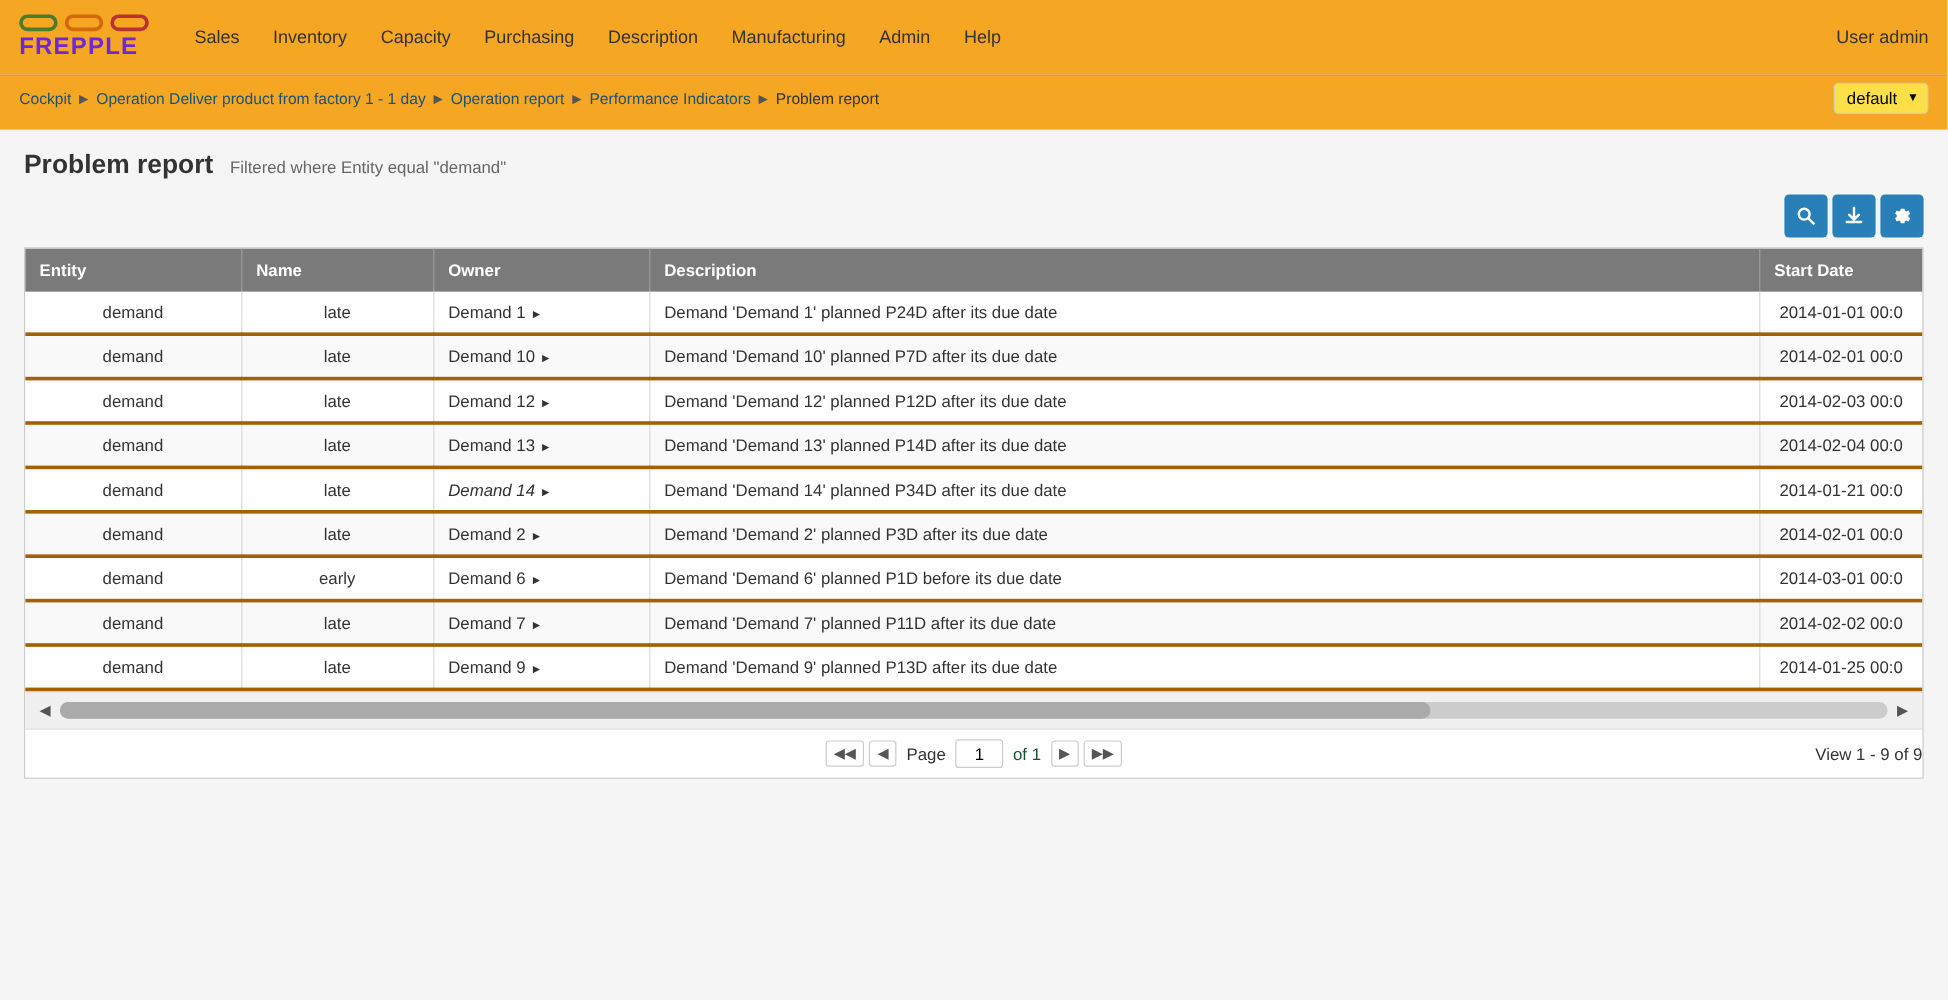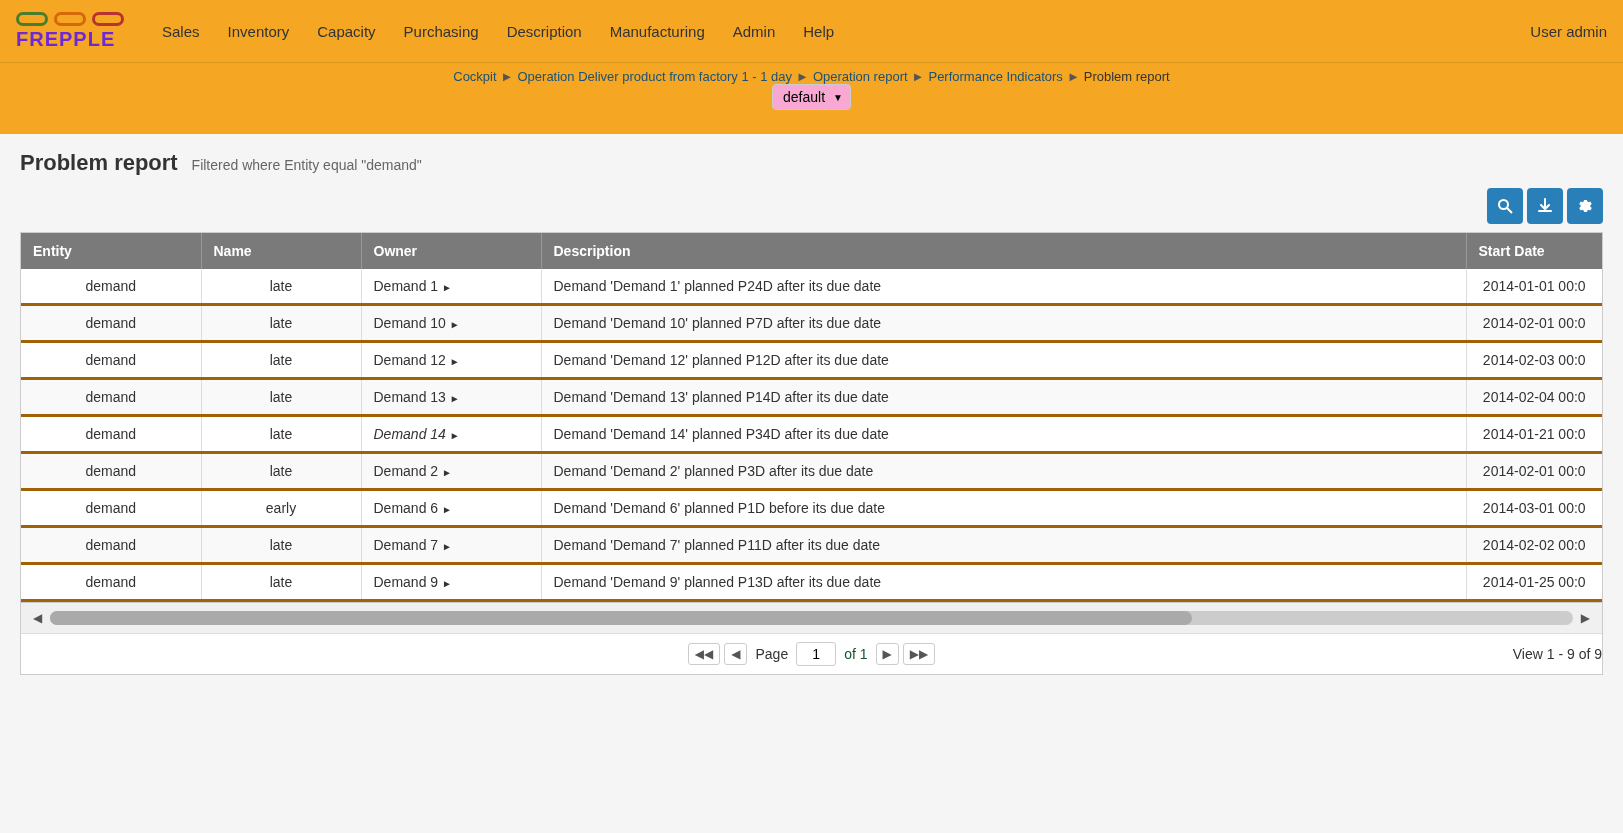--- a/index.html
+++ b/index.html
@@ -67,39 +67,38 @@
     .user-admin {
       color: #333;
       font-size: 15px;
       cursor: pointer;
       white-space: nowrap;
     }
 
     
     .breadcrumb-bar {
       background: #f5a623;
-      padding: 6px 16px 24px;
+      padding: 6px 16px 13px;
       display: flex;
       align-items: center;
       justify-content: space-between;
       border-top: 1px solid rgba(0,0,0,0.1);
-      flex-direction: column;
     }
     .breadcrumb {
       font-size: 13px;
       color: #333;
       display: flex;
       align-items: center;
       gap: 4px;
       flex-wrap: wrap;
     }
     .breadcrumb a { color: #1a5276; text-decoration: none; }
     .breadcrumb .sep { color: #555; }
     .scenario-select {
-      background: #f9a8d4;
+      background: #fde047;
       border: 1px solid #ccc;
       border-radius: 4px;
       padding: 4px 24px 4px 10px;
       font-size: 14px;
       cursor: pointer;
       appearance: none;
       position: relative;
     }
     .scenario-wrapper {
       position: relative;

